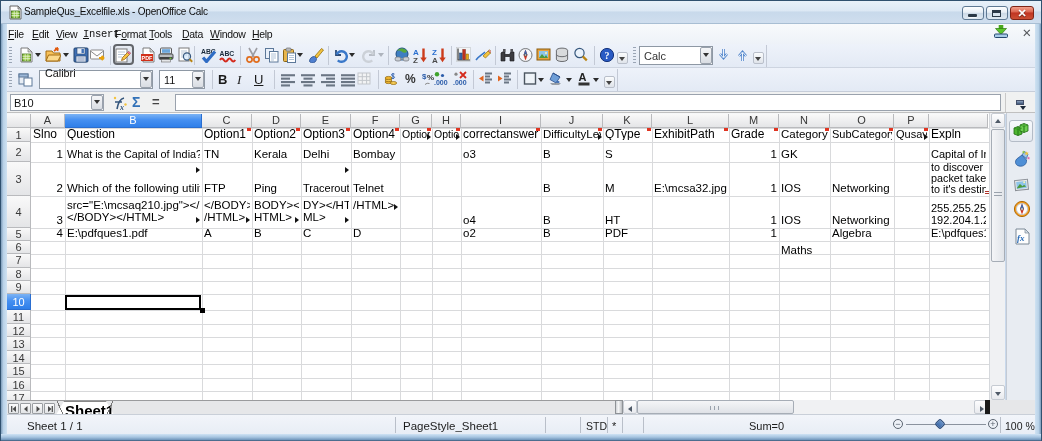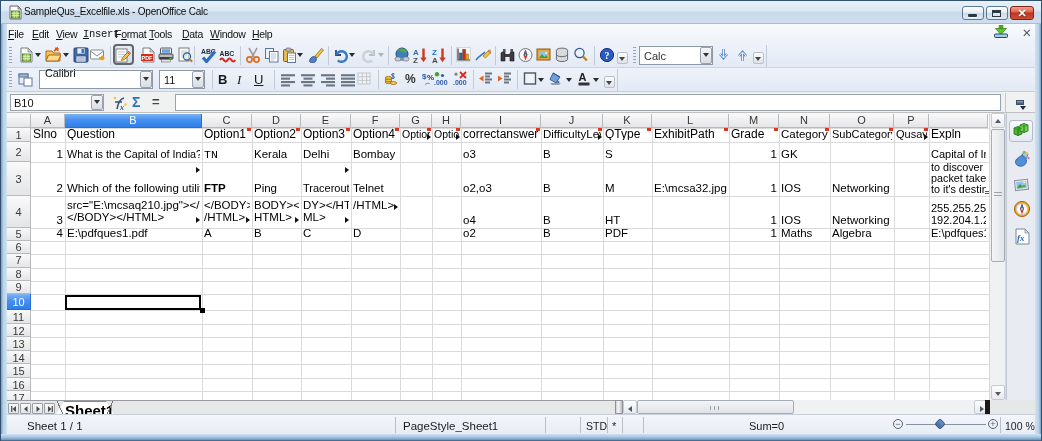--- a/index.html
+++ b/index.html
@@ -477,21 +477,21 @@
 <div class="cell" style="left:924px;top:13.5px;width:55px;height:12.5px;text-align:left;font-size:12px;line-height:11.5px;display:flex;flex-direction:column;justify-content:flex-end;white-space:nowrap;">
       <div style="overflow:hidden;">Expln</div>
     </div>
 <div class="cell" style="left:26px;top:27.5px;width:30px;height:19.3px;text-align:right;font-size:11.5px;line-height:11.5px;display:flex;flex-direction:column;justify-content:flex-end;white-space:nowrap;">
       <div style="overflow:hidden;">1</div>
     </div>
 <div class="cell" style="left:60px;top:27.5px;width:133px;height:19.3px;text-align:left;font-size:10.8px;line-height:11.5px;display:flex;flex-direction:column;justify-content:flex-end;white-space:nowrap;">
       <div style="overflow:hidden;">What is the Capital of India?</div>
     </div>
 <div class="cell" style="left:197px;top:27.5px;width:46px;height:19.3px;text-align:left;font-size:11.5px;line-height:11.5px;display:flex;flex-direction:column;justify-content:flex-end;white-space:nowrap;">
-      <div style="overflow:hidden;font-family:Liberation Mono, monospace;">TN</div>
+      <div style="overflow:hidden;">TN</div>
     </div>
 <div class="cell" style="left:247px;top:27.5px;width:45px;height:19.3px;text-align:left;font-size:11.5px;line-height:11.5px;display:flex;flex-direction:column;justify-content:flex-end;white-space:nowrap;">
       <div style="overflow:hidden;">Kerala</div>
     </div>
 <div class="cell" style="left:296px;top:27.5px;width:46px;height:19.3px;text-align:left;font-size:11.5px;line-height:11.5px;display:flex;flex-direction:column;justify-content:flex-end;white-space:nowrap;">
       <div style="overflow:hidden;">Delhi</div>
     </div>
 <div class="cell" style="left:346px;top:27.5px;width:45px;height:19.3px;text-align:left;font-size:11.5px;line-height:11.5px;display:flex;flex-direction:column;justify-content:flex-end;white-space:nowrap;">
       <div style="overflow:hidden;">Bombay</div>
     </div>
@@ -516,31 +516,28 @@
 <div class="cell" style="left:26px;top:48.3px;width:30px;height:32.0px;text-align:right;font-size:11.5px;line-height:11.5px;display:flex;flex-direction:column;justify-content:flex-end;white-space:nowrap;">
       <div style="overflow:hidden;">2</div>
     </div>
 <div class="cell" style="left:296px;top:48.3px;width:46px;height:32.0px;text-align:left;font-size:11px;line-height:11.5px;display:flex;flex-direction:column;justify-content:flex-end;white-space:nowrap;">
       <div style="overflow:hidden;">Traceroute</div>
     </div>
 <div class="cell" style="left:60px;top:48.3px;width:133px;height:32.0px;text-align:left;font-size:11.5px;line-height:11.5px;display:flex;flex-direction:column;justify-content:flex-end;white-space:nowrap;">
       <div style="overflow:hidden;">Which of the following utilit</div>
     </div>
 <div class="cell" style="left:197px;top:48.3px;width:46px;height:32.0px;text-align:left;font-size:11.5px;line-height:11.5px;display:flex;flex-direction:column;justify-content:flex-end;white-space:nowrap;">
-      <div style="overflow:hidden;font-weight:bold;">FTP</div>
+      <div style="overflow:hidden;">FTP</div>
     </div>
 <div class="cell" style="left:247px;top:48.3px;width:45px;height:32.0px;text-align:left;font-size:11.5px;line-height:11.5px;display:flex;flex-direction:column;justify-content:flex-end;white-space:nowrap;">
       <div style="overflow:hidden;">Ping</div>
     </div>
 <div class="cell" style="left:346px;top:48.3px;width:45px;height:32.0px;text-align:left;font-size:11.5px;line-height:11.5px;display:flex;flex-direction:column;justify-content:flex-end;white-space:nowrap;">
       <div style="overflow:hidden;">Telnet</div>
     </div>
-<div class="cell" style="left:456px;top:48.3px;width:76px;height:32.0px;text-align:left;font-size:11.5px;line-height:11.5px;display:flex;flex-direction:column;justify-content:flex-end;white-space:nowrap;">
-      <div style="overflow:hidden;">o2,o3</div>
-    </div>
 <div class="cell" style="left:536px;top:48.3px;width:58px;height:32.0px;text-align:left;font-size:11.5px;line-height:11.5px;display:flex;flex-direction:column;justify-content:flex-end;white-space:nowrap;">
       <div style="overflow:hidden;">B</div>
     </div>
 <div class="cell" style="left:598px;top:48.3px;width:45px;height:32.0px;text-align:left;font-size:11.5px;line-height:11.5px;display:flex;flex-direction:column;justify-content:flex-end;white-space:nowrap;">
       <div style="overflow:hidden;">M</div>
     </div>
 <div class="cell" style="left:647px;top:48.3px;width:73px;height:32.0px;text-align:left;font-size:11.5px;line-height:11.5px;display:flex;flex-direction:column;justify-content:flex-end;white-space:nowrap;">
       <div style="overflow:hidden;">E:\mcsa32.jpg</div>
     </div>
 <div class="cell" style="left:774px;top:48.3px;width:47px;height:32.0px;text-align:left;font-size:11.5px;line-height:11.5px;display:flex;flex-direction:column;justify-content:flex-end;white-space:nowrap;">
@@ -614,21 +611,21 @@
     </div>
 <div class="cell" style="left:456px;top:114.4px;width:76px;height:11.3px;text-align:left;font-size:11.5px;line-height:11.5px;display:flex;flex-direction:column;justify-content:flex-end;white-space:nowrap;">
       <div style="overflow:hidden;">o2</div>
     </div>
 <div class="cell" style="left:536px;top:114.4px;width:58px;height:11.3px;text-align:left;font-size:11.5px;line-height:11.5px;display:flex;flex-direction:column;justify-content:flex-end;white-space:nowrap;">
       <div style="overflow:hidden;">B</div>
     </div>
 <div class="cell" style="left:598px;top:114.4px;width:45px;height:11.3px;text-align:left;font-size:11.5px;line-height:11.5px;display:flex;flex-direction:column;justify-content:flex-end;white-space:nowrap;">
       <div style="overflow:hidden;">PDF</div>
     </div>
-<div class="cell" style="left:774px;top:114.4px;width:47px;height:28px;text-align:left;font-size:11.5px;line-height:11.5px;display:flex;flex-direction:column;white-space:nowrap;">
+<div class="cell" style="left:774px;top:114.4px;width:47px;height:28px;text-align:left;font-size:11.5px;line-height:11.5px;display:flex;flex-direction:column;justify-content:flex-end;white-space:nowrap;">
       <div style="overflow:hidden;">Maths</div>
     </div>
 <div class="cell" style="left:825px;top:114.4px;width:60px;height:11.3px;text-align:left;font-size:11.5px;line-height:11.5px;display:flex;flex-direction:column;justify-content:flex-end;white-space:nowrap;">
       <div style="overflow:hidden;">Algebra</div>
     </div>
 <div class="cell" style="left:924px;top:114.4px;width:55px;height:11.3px;text-align:left;font-size:11px;line-height:11.5px;display:flex;flex-direction:column;justify-content:flex-end;white-space:nowrap;">
       <div style="overflow:hidden;">E:\pdfques1</div>
     </div>
 <div class="cell" style="left:724px;top:114.4px;width:46px;height:11.3px;text-align:right;font-size:11.5px;line-height:11.5px;display:flex;flex-direction:column;justify-content:flex-end;white-space:nowrap;">
       <div style="overflow:hidden;">1</div>

